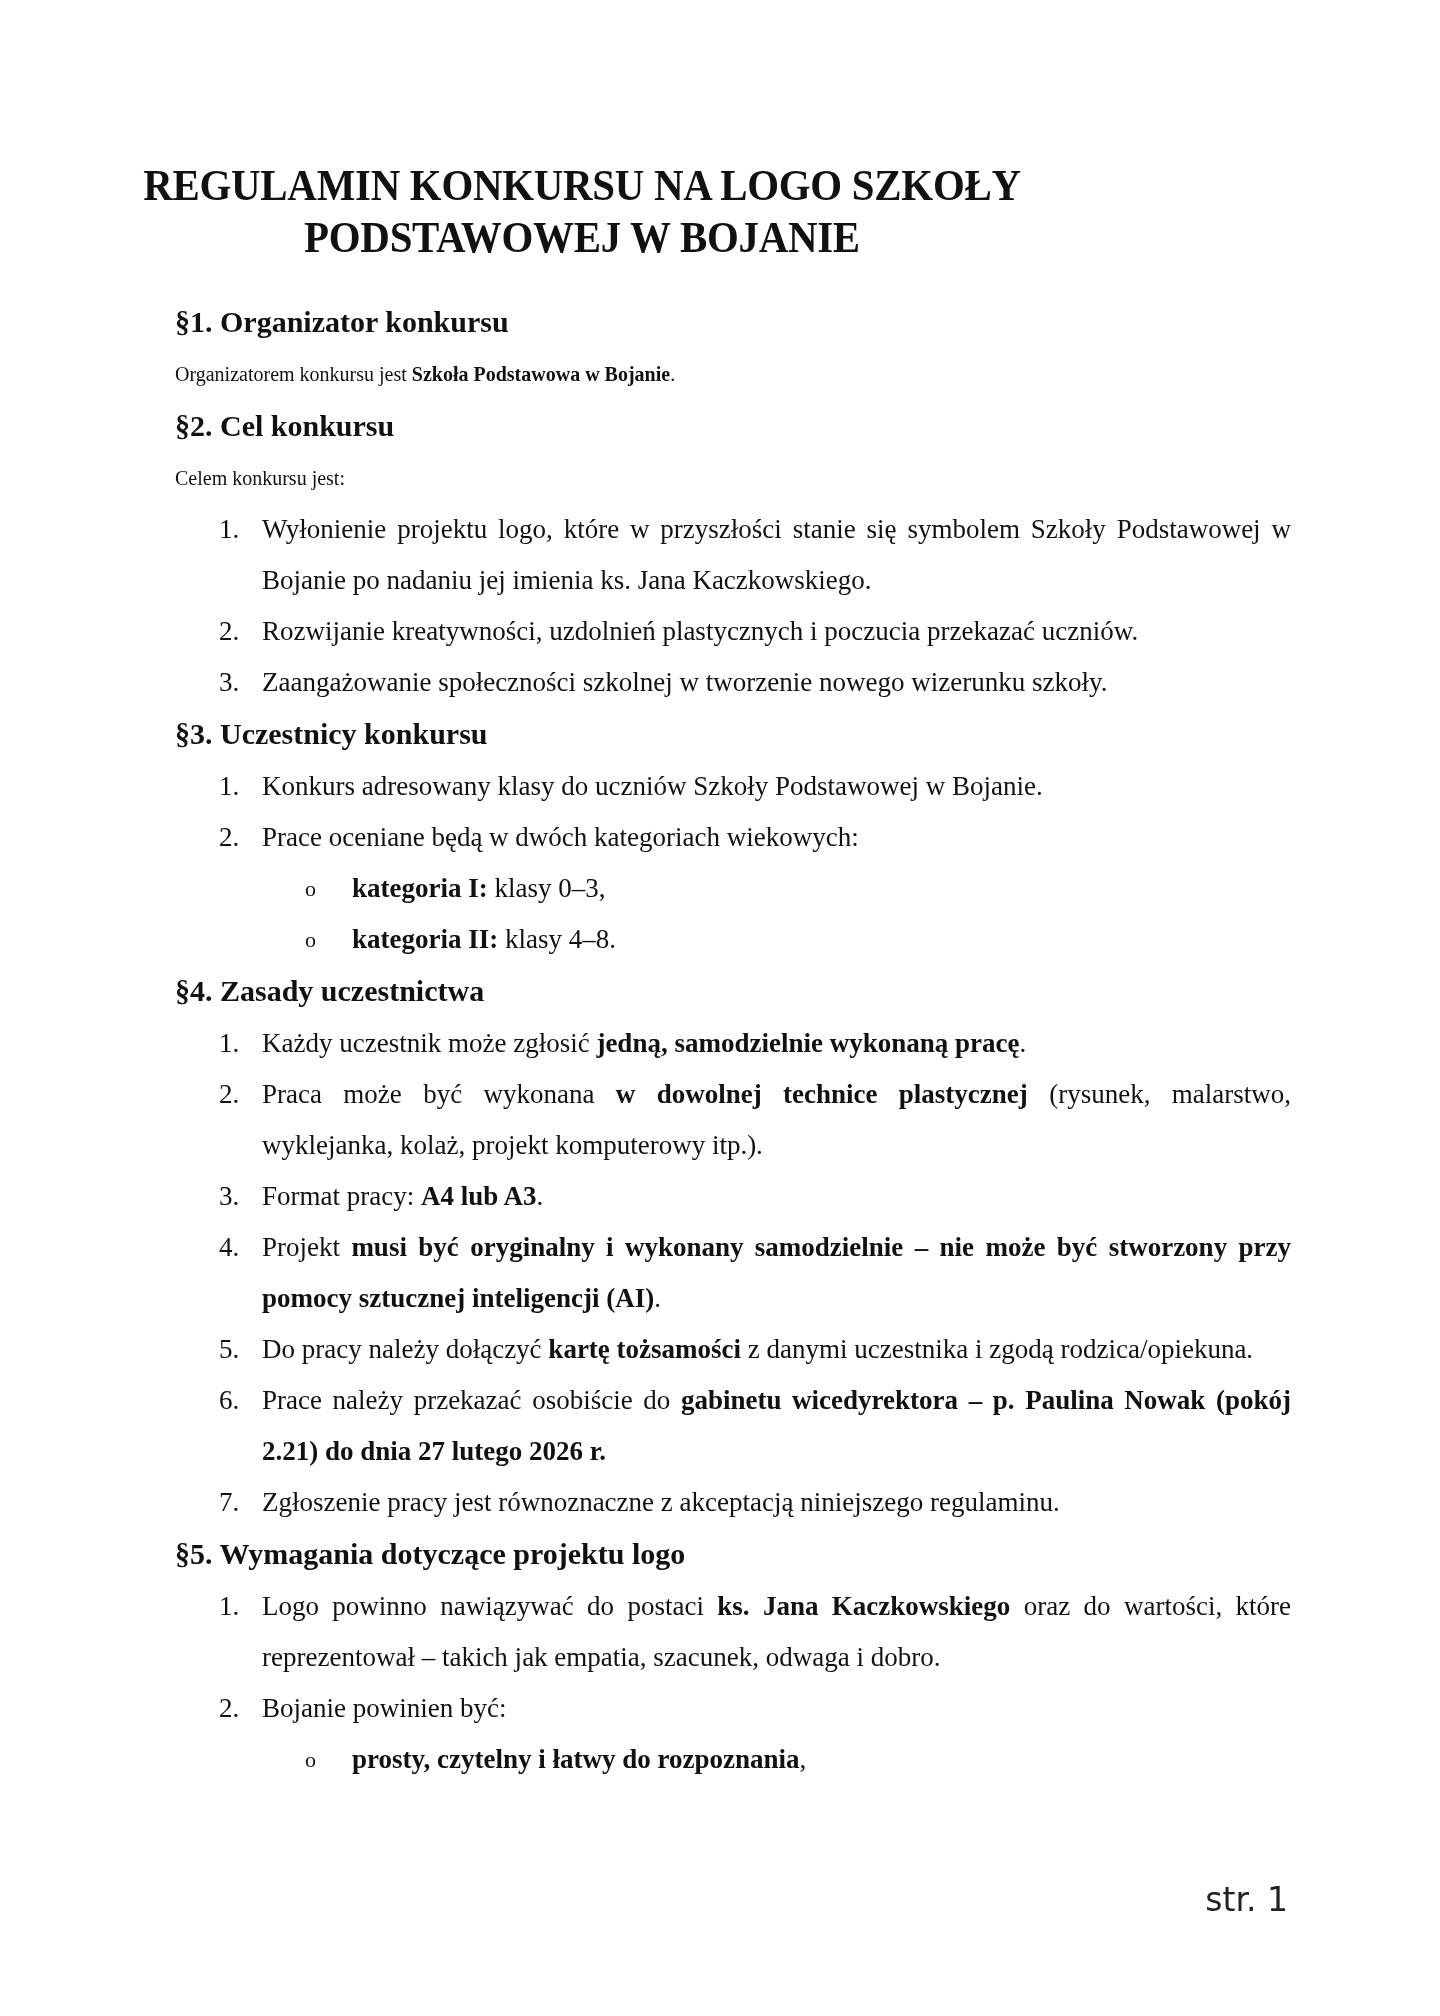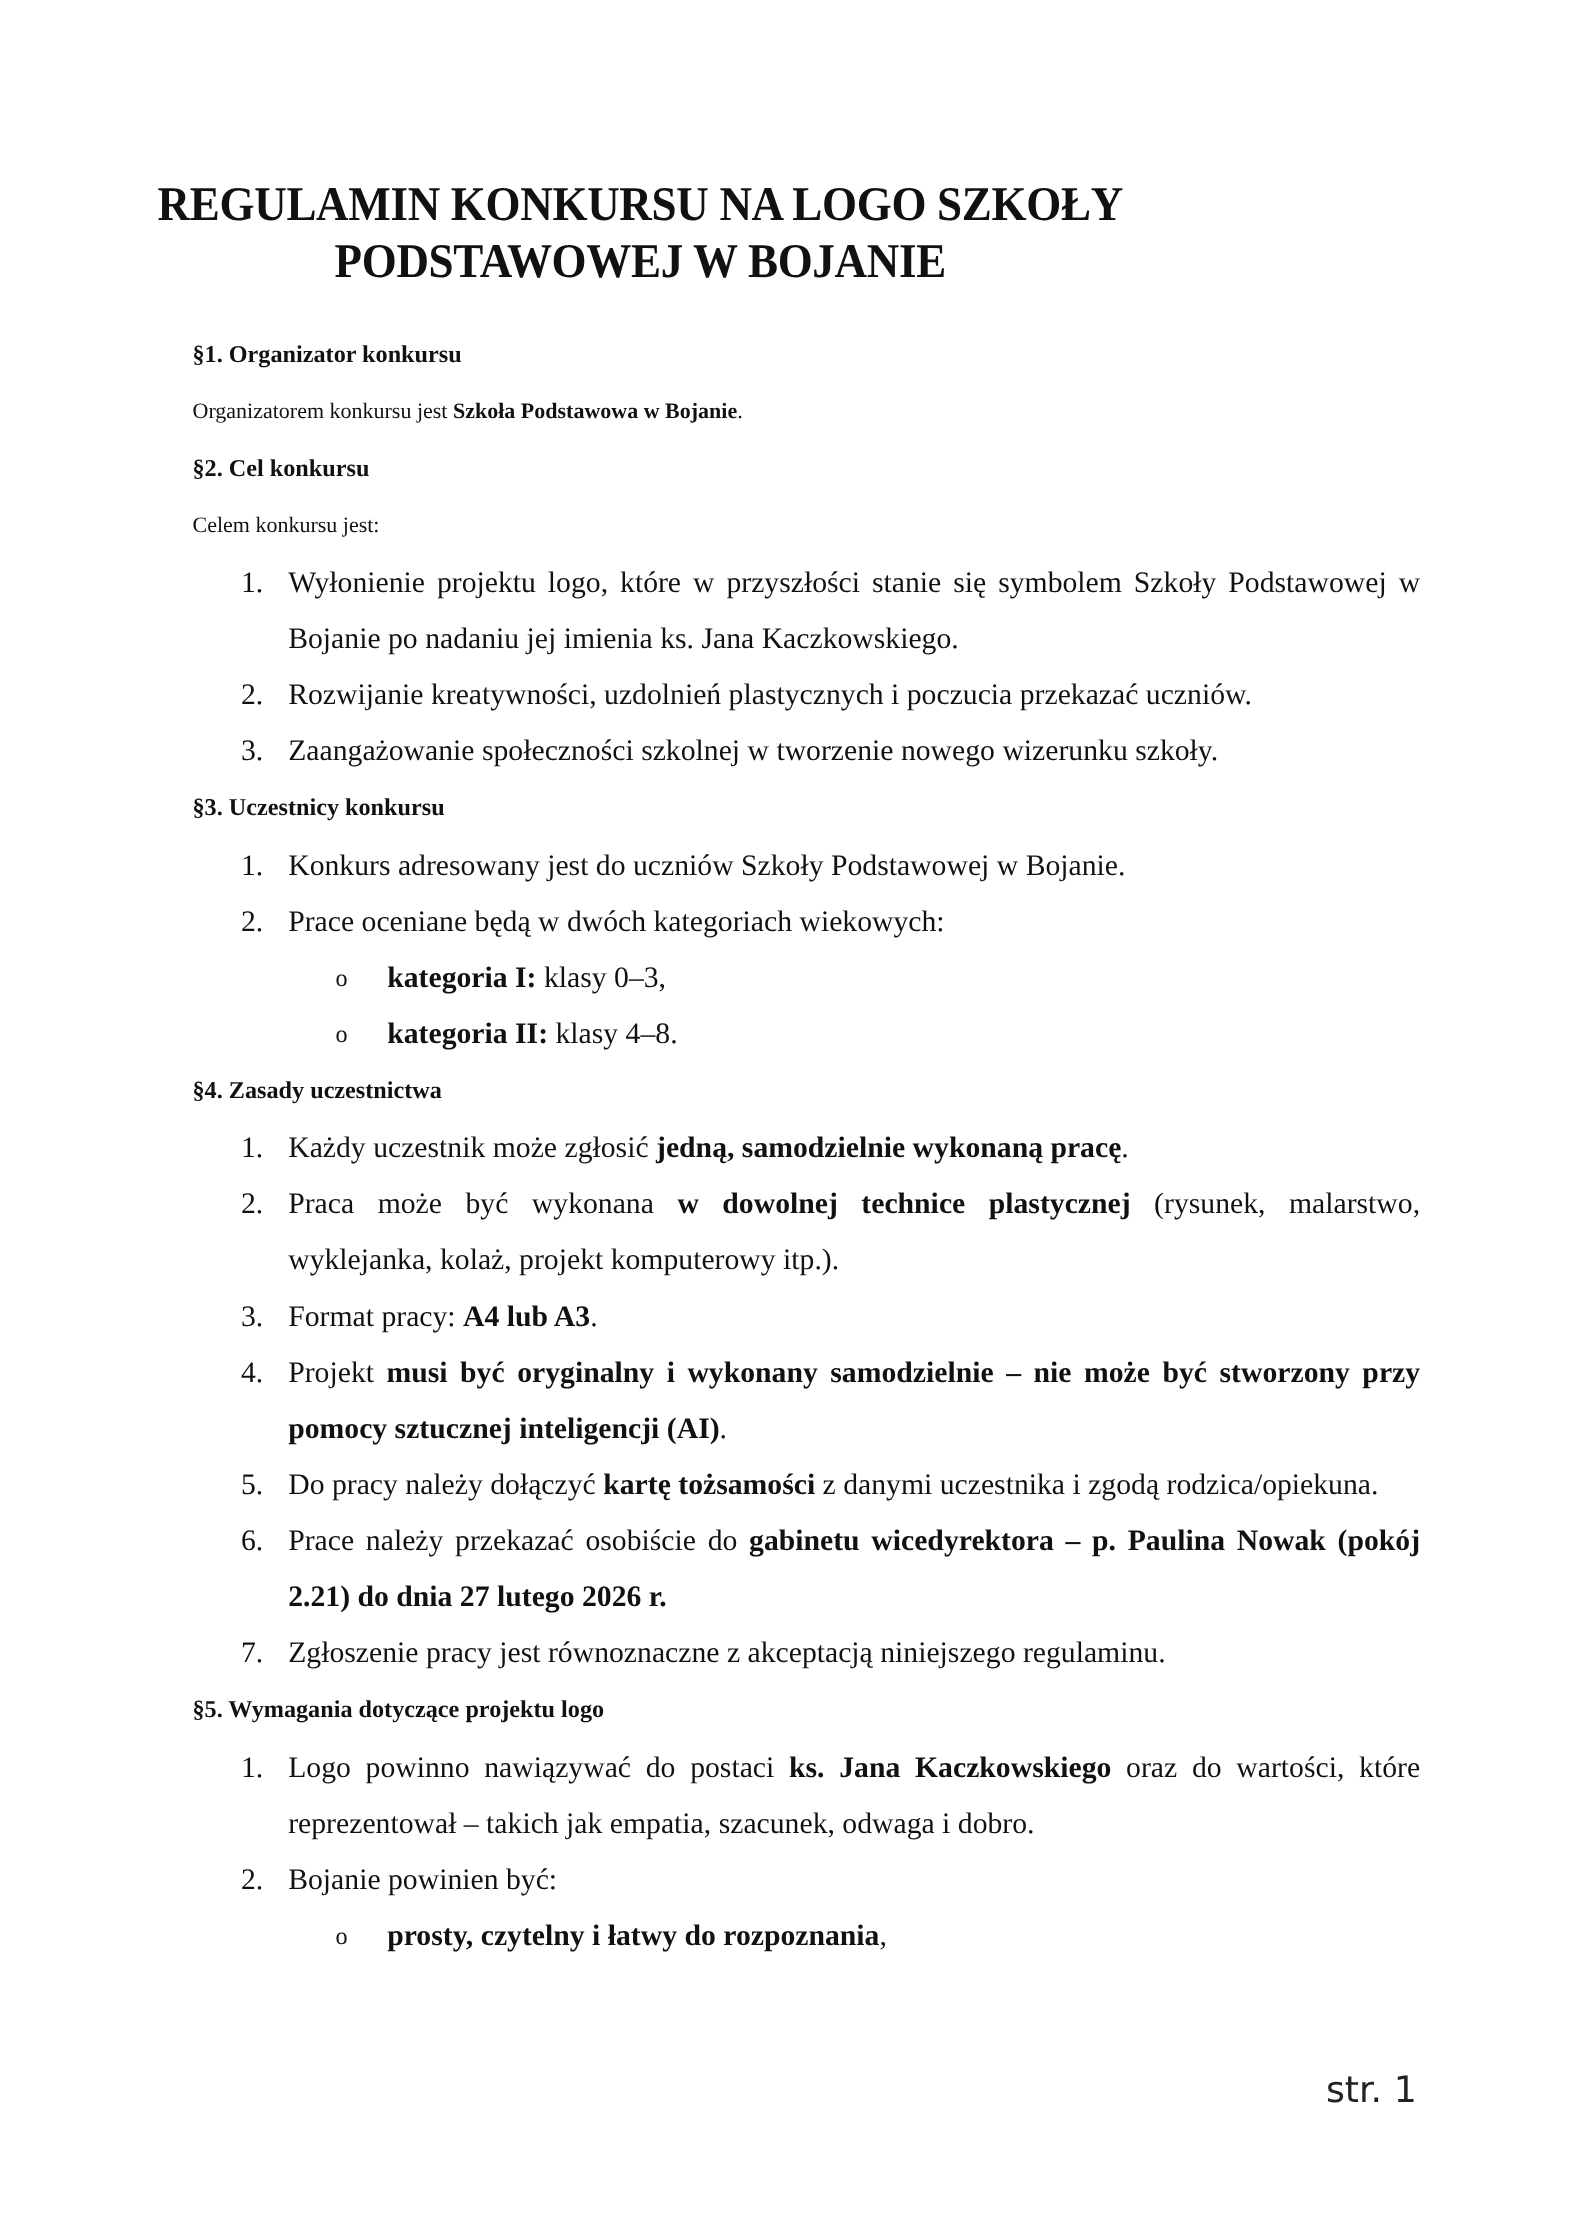--- a/index.html
+++ b/index.html
@@ -3,21 +3,21 @@
 <meta charset="utf-8">
 <style>
   html, body { margin:0; padding:0; background:#ffffff; }
   body { width:1440px; height:2016px; position:relative; overflow:hidden;
          font-family:"Liberation Serif", serif; color:#111; }
   .page { position:absolute; left:0; top:0; width:1440px; height:2016px; background:#fff; }
   .title { position:absolute; left:0; width:1164px; top:160px; text-align:center;
            font-weight:bold; font-size:44px; line-height:52px; letter-spacing:-0.3px; }
   .title div { transform:scaleX(0.93); }
   .content { position:absolute; left:175px; top:296px; width:1116px; }
-  .h { font-weight:bold; font-size:22px; line-height:51px; height:53px; white-space:nowrap; }
+  .h { font-weight:bold; font-size:30px; line-height:51px; height:53px; white-space:nowrap; }
   .p { font-size:20px; line-height:51px; white-space:nowrap; }
   ol { list-style:none; margin:0; padding:0; }
   .li { position:relative; padding-left:87px; font-size:27px; line-height:51px; text-align:justify; }
   .li .num { position:absolute; left:44px; top:0; }
   .li.wrap { text-align-last:left; }
   .sub { position:relative; padding-left:177px; font-size:27px; line-height:51px; }
   .sub .bul { position:absolute; left:130px; top:0; font-size:22px; }
   b { font-weight:bold; }
   .footer { position:absolute; right:152px; top:1880px; font-family:"DejaVu Sans", sans-serif;
             font-size:33px; color:#222; }
@@ -42,21 +42,21 @@
     <div class="h">§2. Cel konkursu</div>
     <div class="p">Celem konkursu jest:</div>
     <ol>
       <li class="li wrap"><span class="num">1.</span><span>Wyłonienie projektu logo, które w przyszłości stanie się symbolem Szkoły Podstawowej w Bojanie po nadaniu jej imienia ks. Jana Kaczkowskiego.</span></li>
       <li class="li"><span class="num">2.</span><span>Rozwijanie kreatywności, uzdolnień plastycznych i poczucia przekazać uczniów.</span></li>
       <li class="li"><span class="num">3.</span><span>Zaangażowanie społeczności szkolnej w tworzenie nowego wizerunku szkoły.</span></li>
     </ol>
 
     <div class="h">§3. Uczestnicy konkursu</div>
     <ol>
-      <li class="li"><span class="num">1.</span><span>Konkurs adresowany jest do uczniów Szkoły Podstawowej w Bojanie.</span></li>
+      <li class="li"><span class="num">1.</span><span>Konkurs adresowany klasy do uczniów Szkoły Podstawowej w Bojanie.</span></li>
       <li class="li"><span class="num">2.</span><span>Prace oceniane będą w dwóch kategoriach wiekowych:</span></li>
     </ol>
     <div class="sub"><span class="bul">o</span><b>kategoria I:</b><span> klasy 0–3,</span></div>
     <div class="sub"><span class="bul">o</span><b>kategoria II:</b><span> klasy 4–8.</span></div>
 
     <div class="h">§4. Zasady uczestnictwa</div>
     <ol>
       <li class="li"><span class="num">1.</span><span>Każdy uczestnik może zgłosić </span><b>jedną, samodzielnie wykonaną pracę</b><span>.</span></li>
       <li class="li wrap"><span class="num">2.</span><span>Praca może być wykonana </span><b>w dowolnej technice plastycznej</b><span> (rysunek, malarstwo, wyklejanka, kolaż, projekt komputerowy itp.).</span></li>
       <li class="li"><span class="num">3.</span><span>Format pracy: </span><b>A4 lub A3</b><span>.</span></li>

